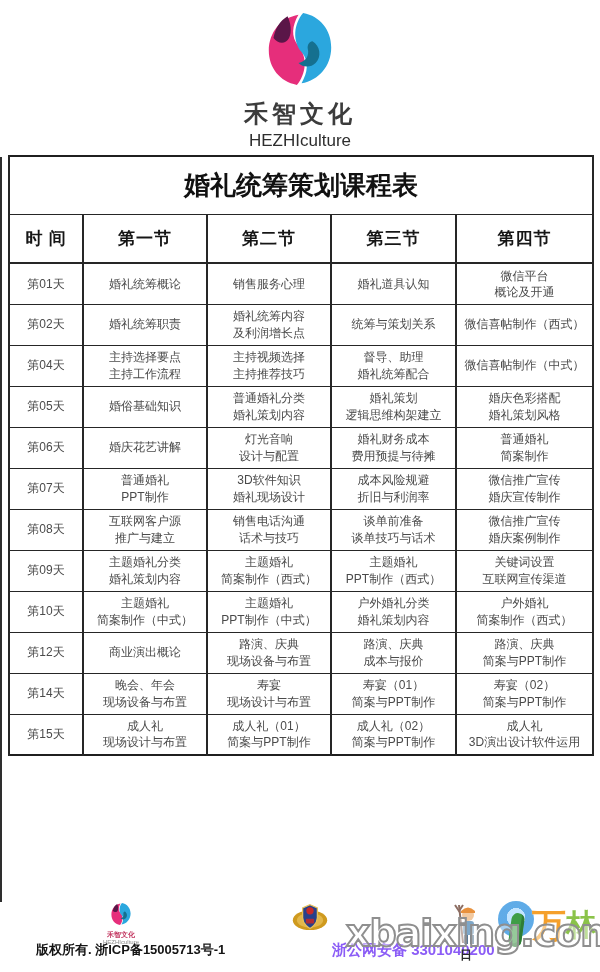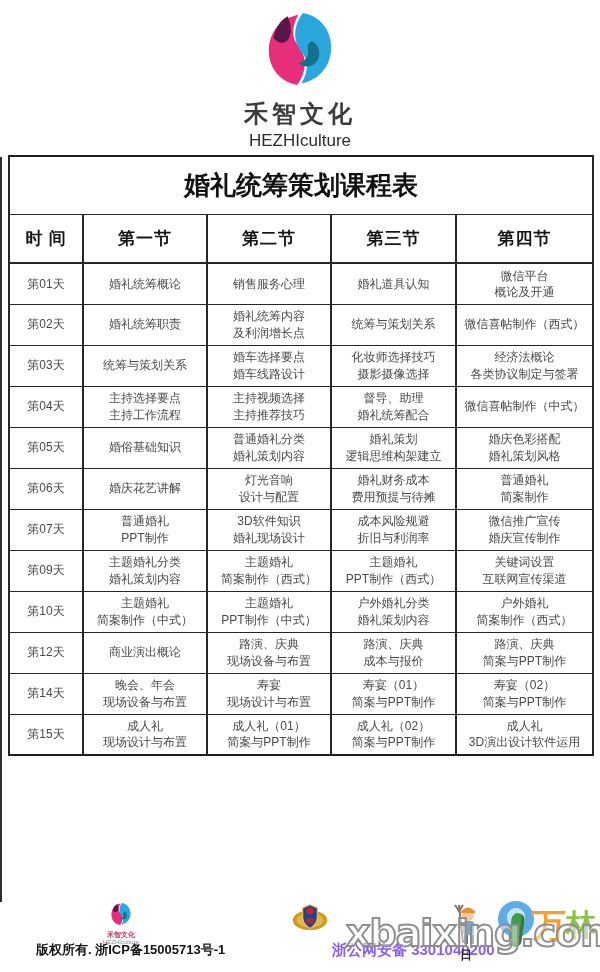--- a/index.html
+++ b/index.html
@@ -135,27 +135,20 @@
           <td>微信平台<br>概论及开通</td>
         </tr>
         <tr>
           <td>第02天</td>
           <td>婚礼统筹职责</td>
           <td>婚礼统筹内容<br>及利润增长点</td>
           <td>统筹与策划关系</td>
           <td>微信喜帖制作（西式）</td>
         </tr>
         <tr>
-          <td>第03天</td>
-          <td>统筹与策划关系</td>
-          <td>婚车选择要点<br>婚车线路设计</td>
-          <td>化妆师选择技巧<br>摄影摄像选择</td>
-          <td>经济法概论<br>各类协议制定与签署</td>
-        </tr>
-        <tr>
           <td>第04天</td>
           <td>主持选择要点<br>主持工作流程</td>
           <td>主持视频选择<br>主持推荐技巧</td>
           <td>督导、助理<br>婚礼统筹配合</td>
           <td>微信喜帖制作（中式）</td>
         </tr>
         <tr>
           <td>第05天</td>
           <td>婚俗基础知识</td>
           <td>普通婚礼分类<br>婚礼策划内容</td>
@@ -168,20 +161,27 @@
           <td>灯光音响<br>设计与配置</td>
           <td>婚礼财务成本<br>费用预提与待摊</td>
           <td>普通婚礼<br>简案制作</td>
         </tr>
         <tr>
           <td>第07天</td>
           <td>普通婚礼<br>PPT制作</td>
           <td>3D软件知识<br>婚礼现场设计</td>
           <td>成本风险规避<br>折旧与利润率</td>
           <td>微信推广宣传<br>婚庆宣传制作</td>
+        </tr>
+        <tr>
+          <td>第08天</td>
+          <td>互联网客户源<br>推广与建立</td>
+          <td>销售电话沟通<br>话术与技巧</td>
+          <td>谈单前准备<br>谈单技巧与话术</td>
+          <td>微信推广宣传<br>婚庆案例制作</td>
         </tr>
         <tr>
           <td>第09天</td>
           <td>主题婚礼分类<br>婚礼策划内容</td>
           <td>主题婚礼<br>简案制作（西式）</td>
           <td>主题婚礼<br>PPT制作（西式）</td>
           <td>关键词设置<br>互联网宣传渠道</td>
         </tr>
         <tr>
           <td>第10天</td>

